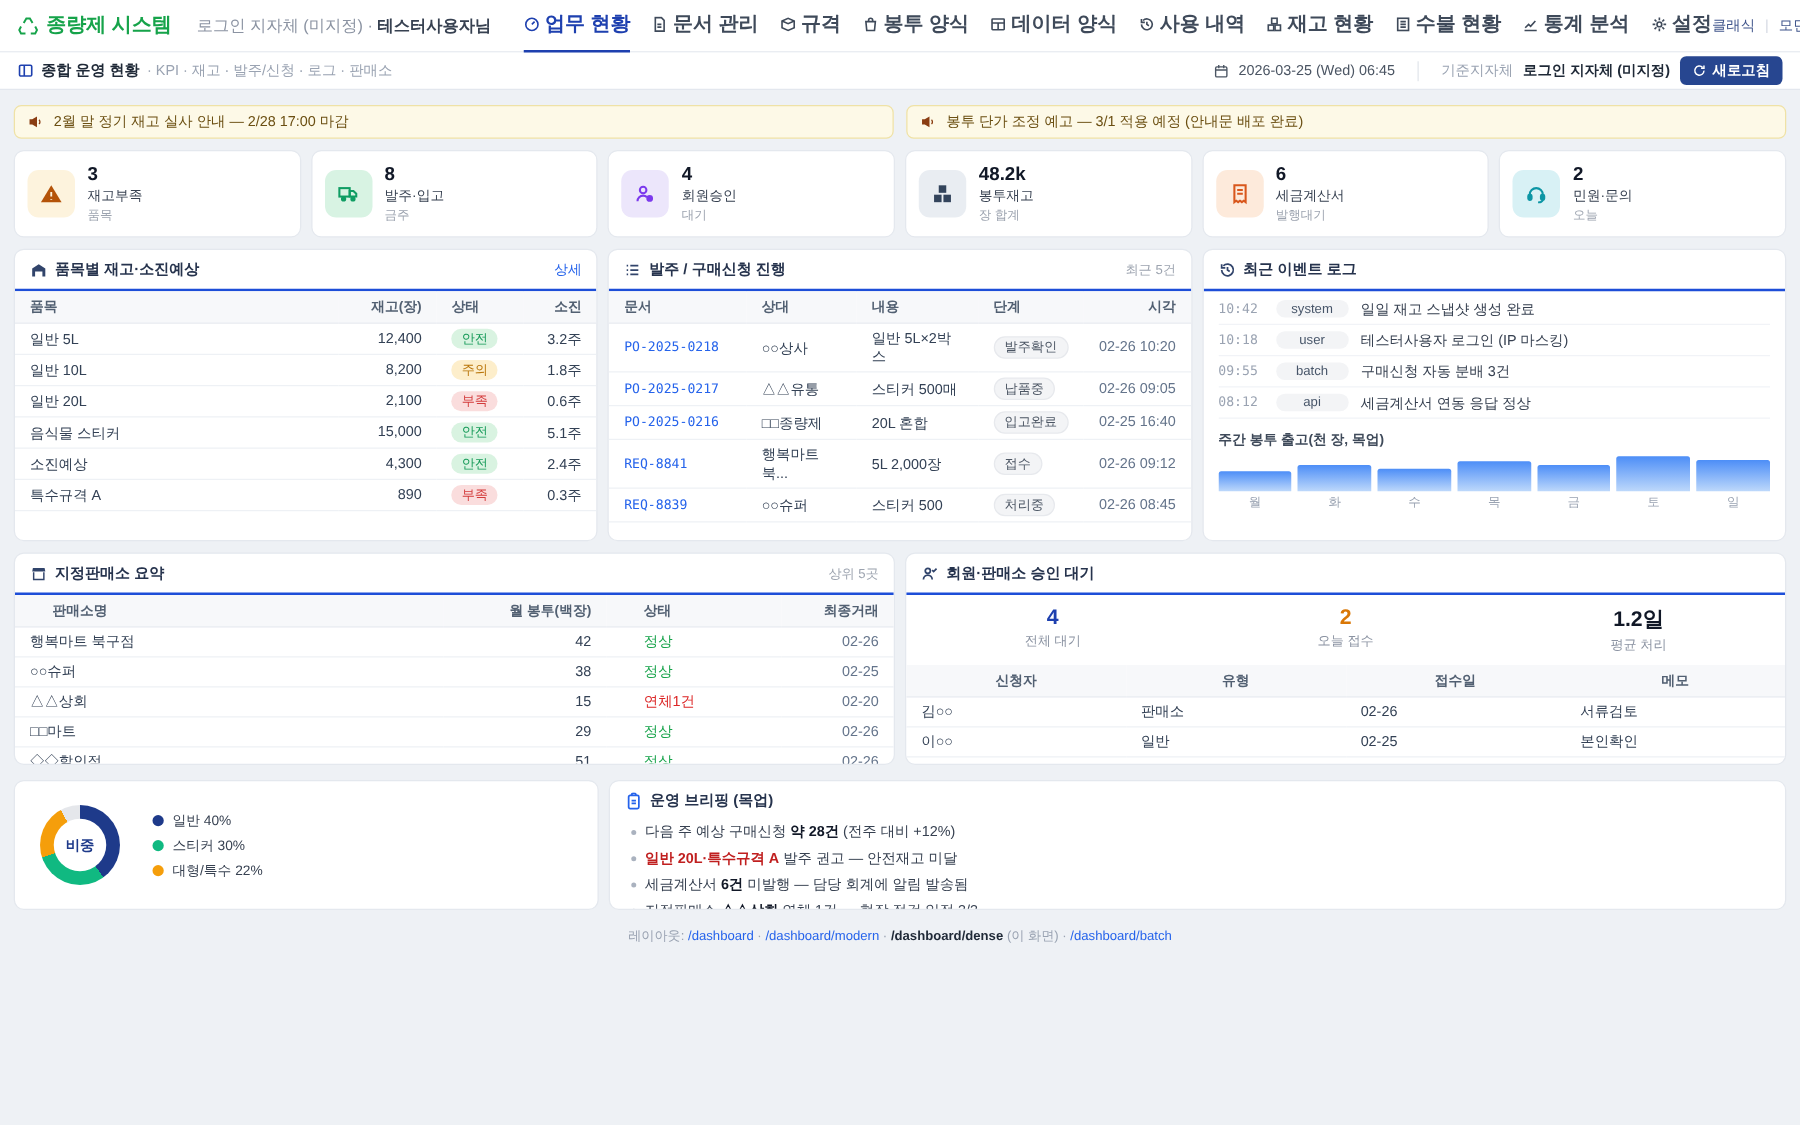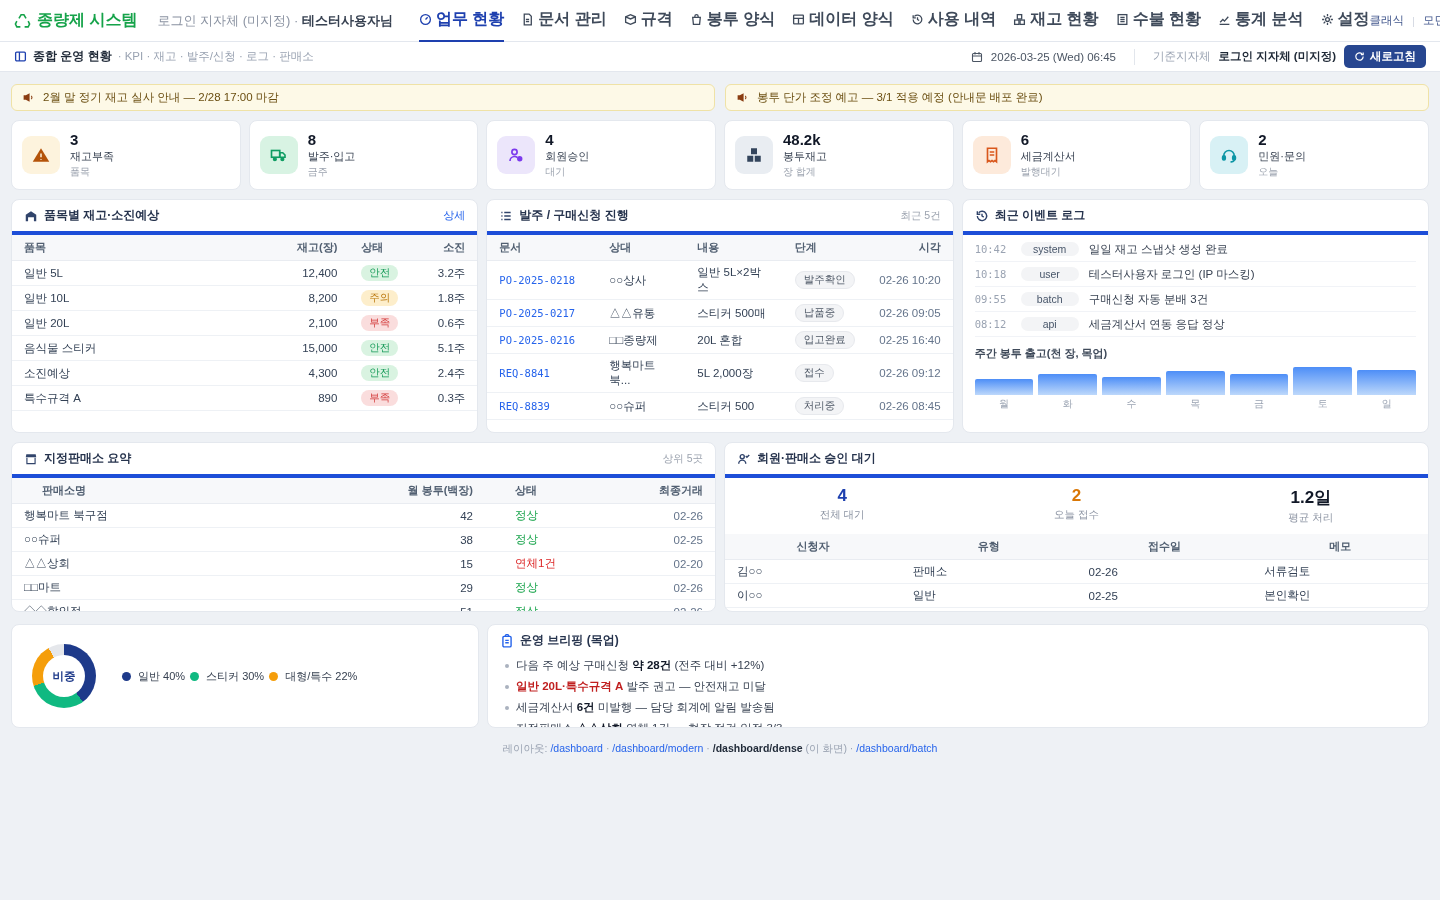--- a/index.html
+++ b/index.html
@@ -42,21 +42,21 @@
   .tone-orange{background:#fdeadb;color:#d9571c}.tone-teal{background:#d8f1f5;color:#0d96a5}
   
   .row{display:flex;gap:8px;margin-top:9px}
   .panel{background:#fff;border:1px solid #e4e8ee;border-radius:8px;overflow:hidden}
   .row1 .panel{flex:1;height:234px}
   .row2 .panel{flex:1;height:170px}
   .row3{margin-top:12px}
   .row3 .panel{height:104px}
   .row3 .p-donut{width:468px;flex:none}
   .row3 .p-brief{flex:1}
-  .phead{display:flex;align-items:center;gap:6px;padding:7px 12px;border-bottom:4px solid #1d4ed8;font-weight:bold;color:#26334d;font-size:12px}
+  .phead{display:flex;align-items:center;gap:6px;padding:7px 12px;border-bottom:2px solid #1d4ed8;font-weight:bold;color:#26334d;font-size:12px}
   .phead .plink{margin-left:auto;font-weight:normal;font-size:11px;color:#2563eb;cursor:pointer}
   .phead .pnote{margin-left:auto;font-weight:normal;font-size:10.5px;color:#9ca3af}
   
   table{width:100%;border-collapse:collapse;font-size:11.5px}
   th{background:#f7f8fa;color:#526072;font-weight:bold;text-align:left;padding:5px 12px;font-size:11px;border-bottom:1px solid #e9ecf1}
   td{padding:4px 12px;border-bottom:1px solid #eef1f5;color:#334155}
   .num{text-align:right}
   .doc{font-family:"DejaVu Sans Mono",monospace;color:#2563eb;font-size:10.5px;cursor:pointer}
   .pill{display:inline-block;border-radius:9px;padding:1px 8px;font-size:10.5px}
   .b-safe{background:#d9f3e1;color:#169a58}.b-warn{background:#fdeecb;color:#b97509}.b-low{background:#fadddd;color:#d33a3a}
@@ -79,21 +79,21 @@
   .astats{display:flex;padding:8px 0 9px}
   .astat{flex:1;text-align:center}
   .astat .v{font-size:17px;font-weight:bold}
   .astat .l{font-size:10.5px;color:#8b93a2;margin-top:2px}
   .st-blue{color:#1e40af}.st-orange{color:#d97706}.st-dark{color:#111827}
   .atable th{text-align:center}
   
   .dwrap{display:flex;align-items:center;gap:26px;height:100%;padding:0 20px}
   .donut{width:64px;height:64px;border-radius:50%;position:relative;flex:none}
   .dhole{position:absolute;inset:11px;background:#fff;border-radius:50%;display:flex;align-items:center;justify-content:center;font-size:11.5px;font-weight:bold;color:#1e3a8a}
-  .legend{display:flex;gap:5px}
+  .legend{display:flex;flex-direction:column;gap:5px}
   .lrow{display:flex;align-items:center;gap:7px;font-size:11px;color:#374151}
   .ldot{width:9px;height:9px;border-radius:50%;flex:none}
   
   .brief-list{list-style:none;padding:6px 14px 0}
   .brief-list li{position:relative;padding:3px 0 3px 14px;font-size:11.5px;color:#374151}
   .brief-list li::before{content:"";position:absolute;left:3px;top:9px;width:4px;height:4px;border-radius:50%;background:#aab2bf}
   .brief-list b{color:#111827}
   .brief-list b.red{color:#c01f1f}
   
   .foot{margin-top:14px;text-align:center;font-size:10.5px;color:#9aa3b2}

